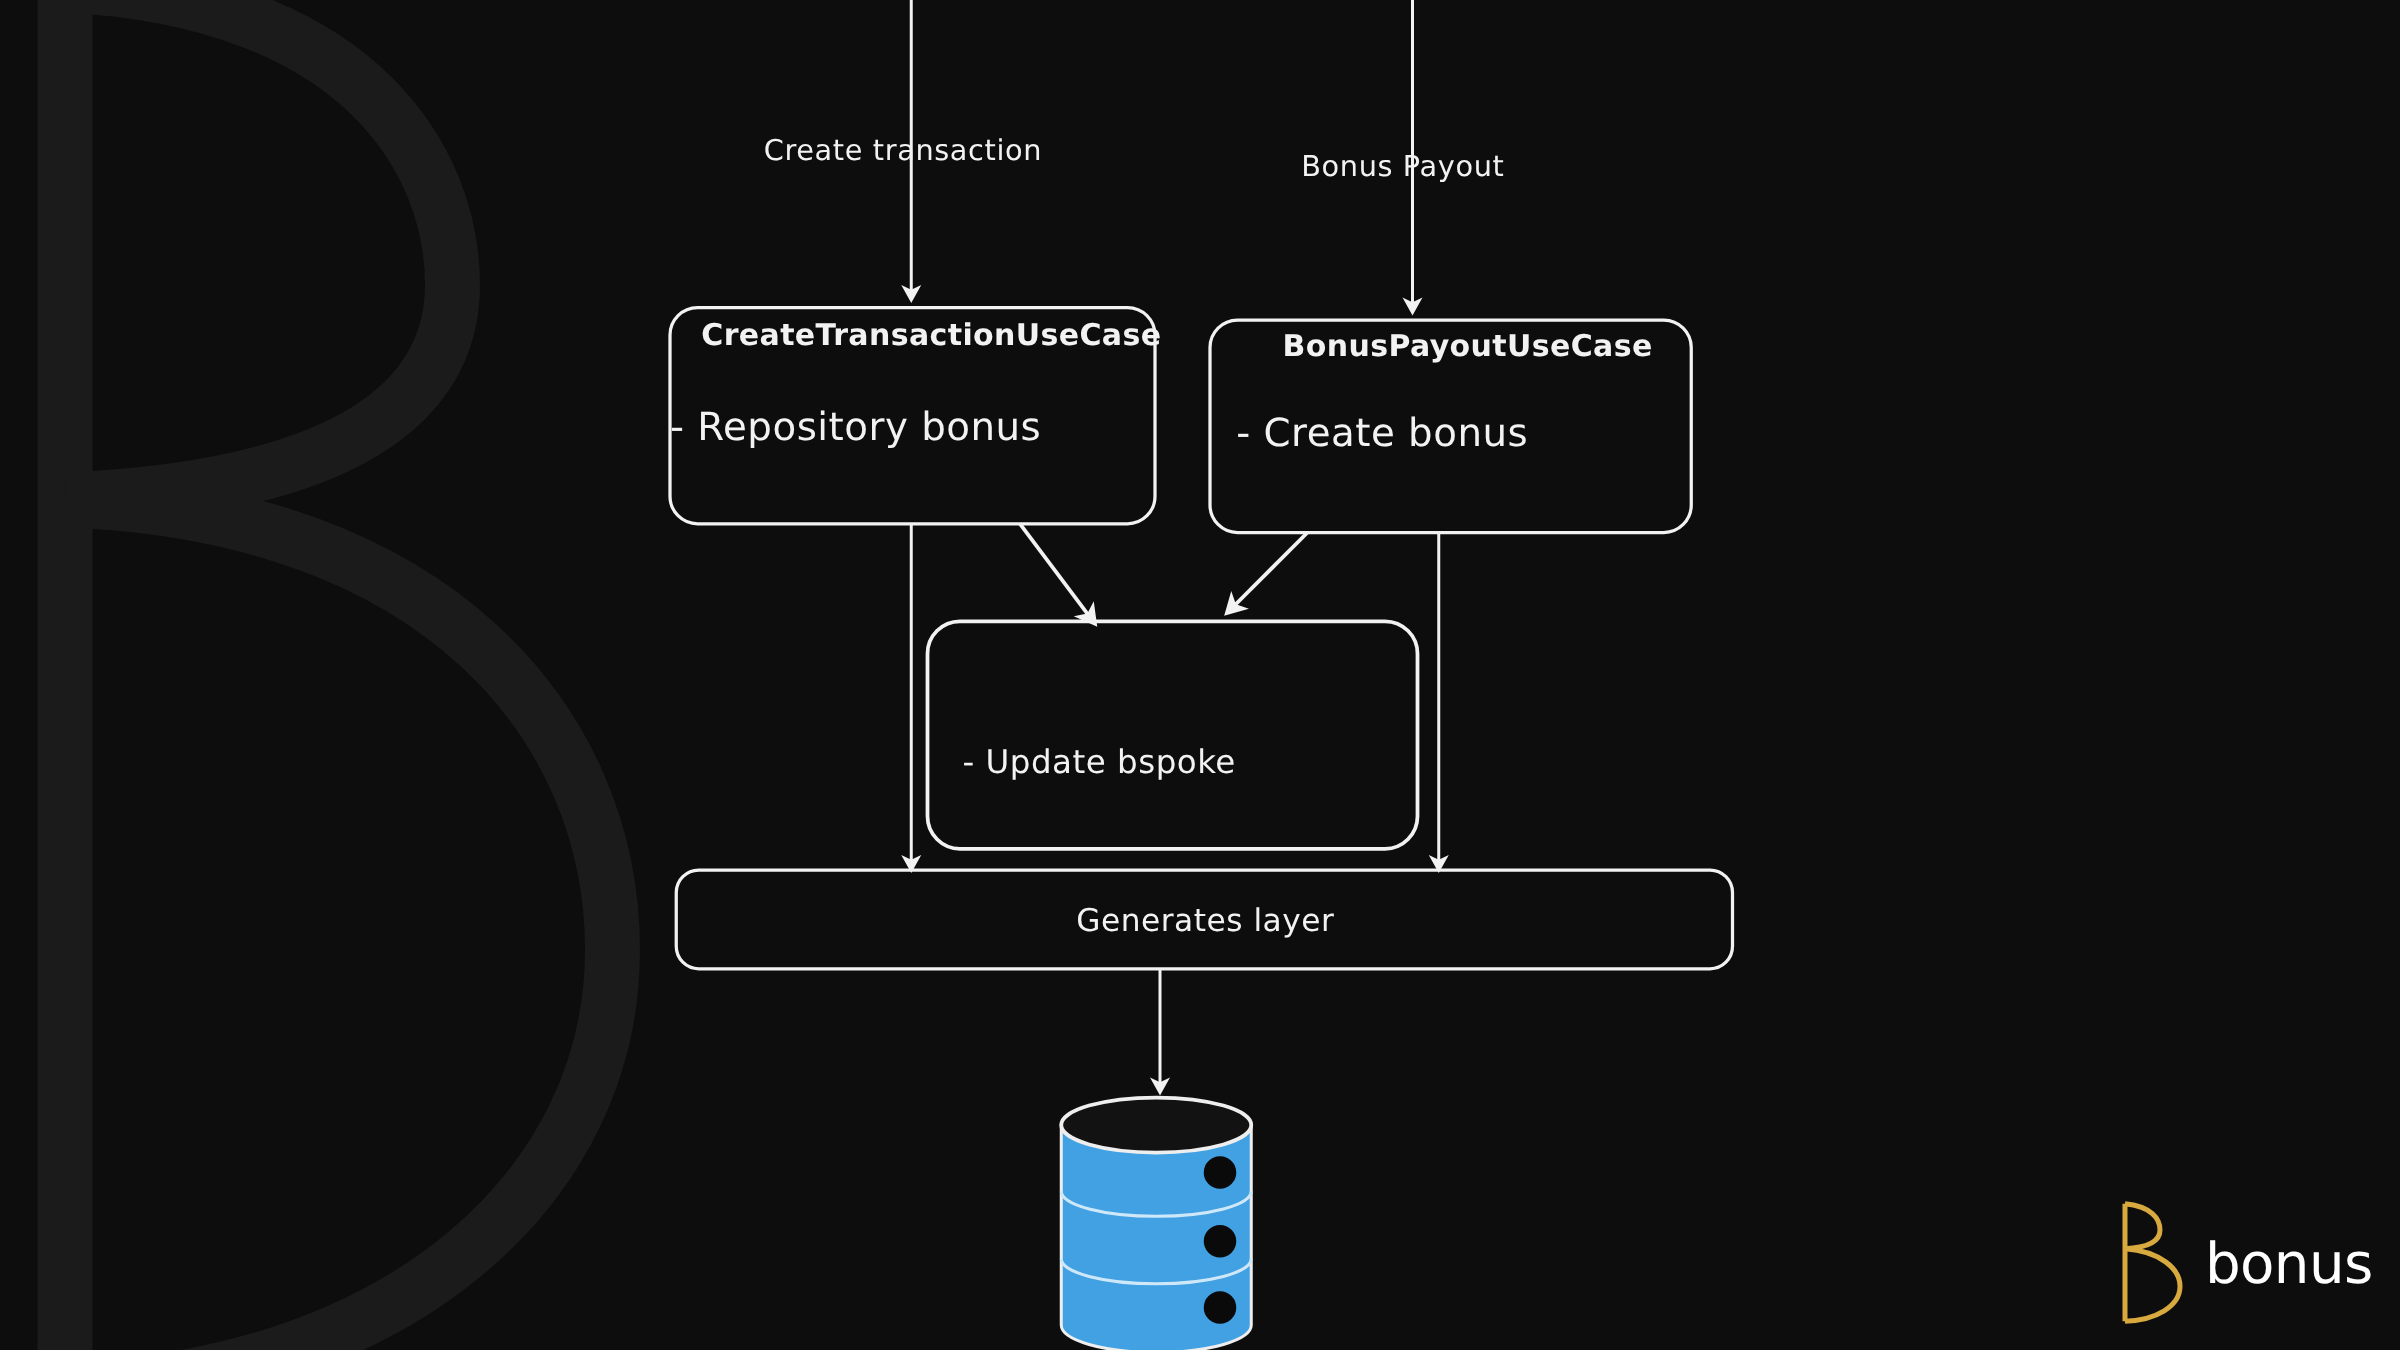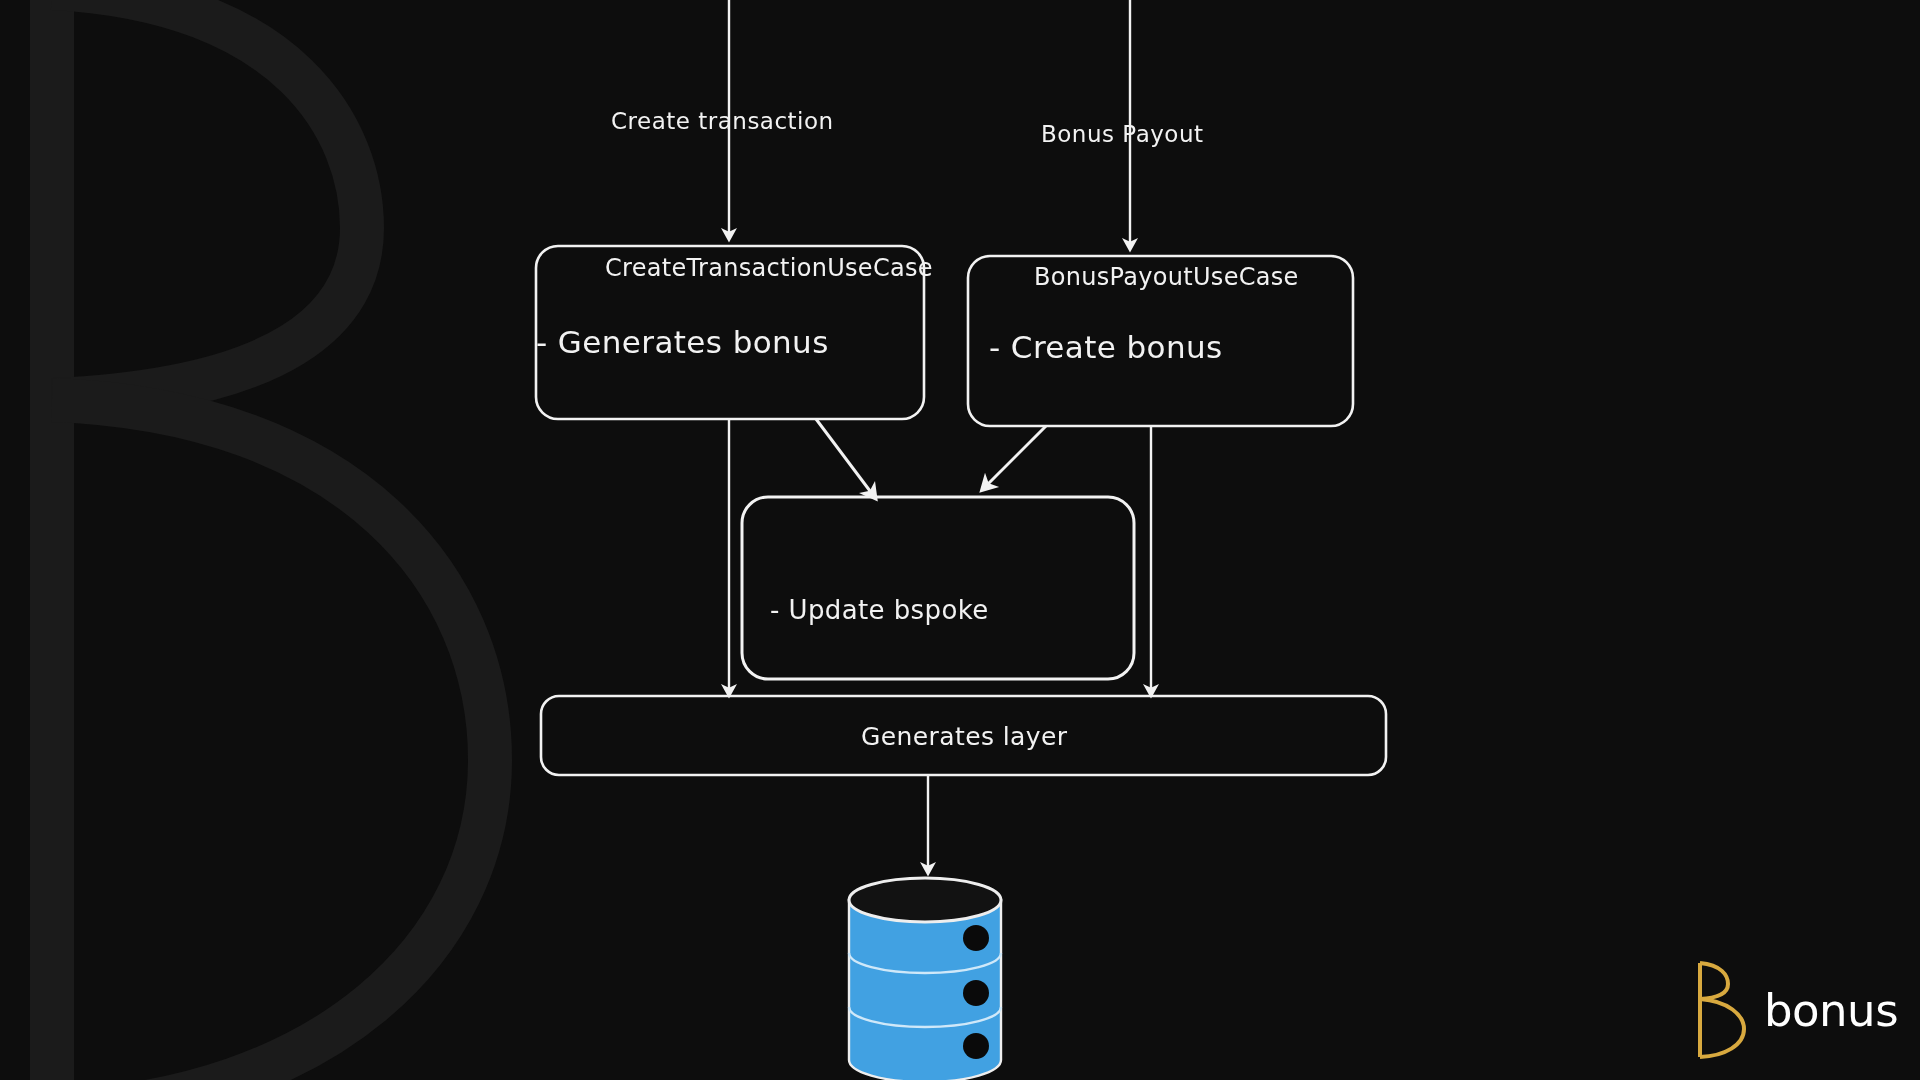--- a/index.html
+++ b/index.html
@@ -44,23 +44,22 @@
     letter-spacing: 0.5px;
   }
 
   .edge-label {
     font-size: 23px;
     font-weight: 400;
   }
 
   .box-title {
     font-size: 24px;
-    font-weight: 400;
+    font-weight: 700;
     letter-spacing: 0.3px;
-    margin-left: 44px;
   }
 
   .box-bullet {
     font-size: 31px;
     font-weight: 400;
     letter-spacing: 0.4px;
   }
 
   .mid-bullet {
     font-size: 26px;
@@ -167,23 +166,23 @@
       <circle cx="976" cy="1046" r="13" fill="#0a0a0a"></circle>
     </g>
   </svg>
 
   <div class="dtext edge-label" style="left:611px; top:108px;">Create transaction</div>
 
   <div class="dtext edge-label" style="left:1041px; top:121px;text-align:center;">Bonus Payout</div>
 
   <div class="dtext box-title" style="left:561px; top:254px;">CreateTransactionUseCase</div>
 
-  <div class="dtext box-bullet" style="left:536px; top:324px;">- Generates bonus</div>
-
-  <div class="dtext box-title" style="left:990px; top:263px;">BonusPayoutUseCase</div>
+  <div class="dtext box-bullet" style="left:536px; top:324px;">- Repository bonus</div>
+
+  <div class="dtext box-title" style="left:1026px; top:263px;">BonusPayoutUseCase</div>
 
   <div class="dtext box-bullet" style="left:989px; top:329px;">- Create bonus</div>
 
 
   <div class="dtext mid-bullet" style="left:770px; top:592px;">- Update bspoke</div>
 
   <div class="dtext bar-label" style="left:861px; top:722px;">Generates layer</div>
 
   <div id="brand">
     <svg width="58" height="100" viewBox="0 0 58 100">

